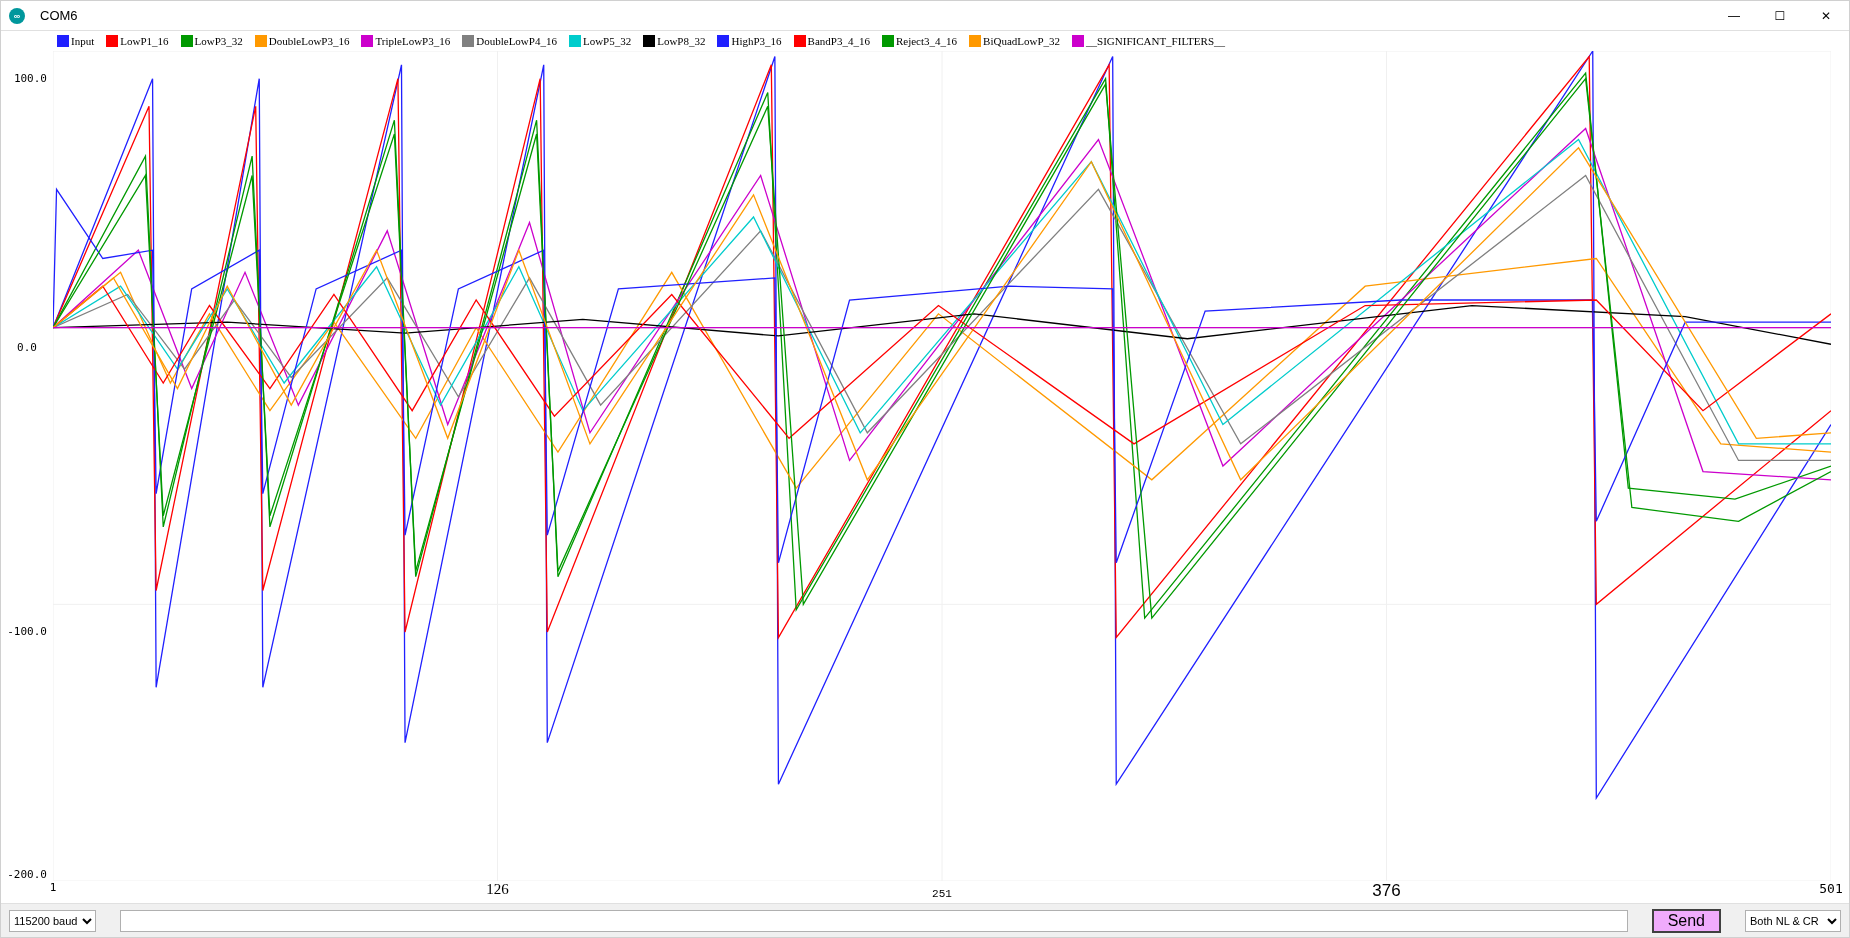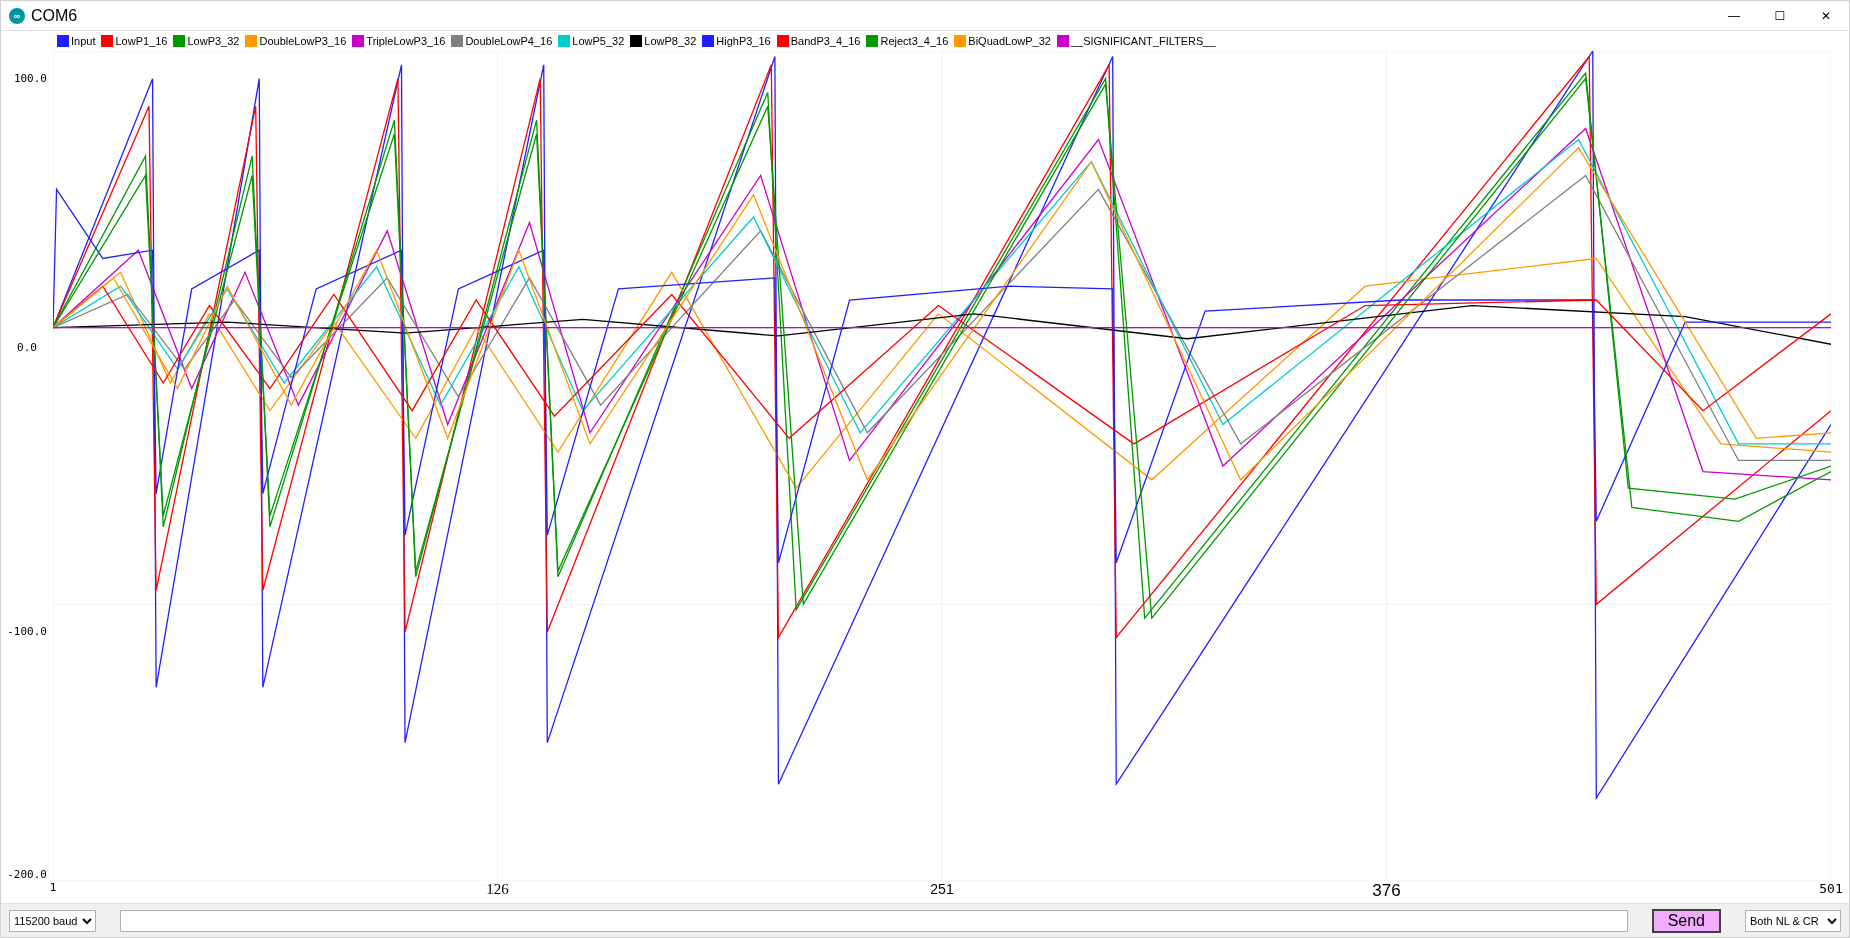--- a/index.html
+++ b/index.html
@@ -2,24 +2,24 @@
 <html><head>
 <meta charset="utf-8">
 <style>
   * { box-sizing: border-box; }
   html, body { margin: 0; padding: 0; width: 100%; height: 100%; font-family: "Segoe UI", Tahoma, sans-serif; font-size: 12px; background: #fff; color: #000; }
   .window { display: flex; flex-direction: column; width: 1850px; height: 938px; border: 1px solid #d0d0d0; }
   .titlebar { height: 30px; display: flex; align-items: center; justify-content: space-between; border-bottom: 1px solid #e0e0e0; padding: 0 0 0 8px; background: #fff; }
   .titlebar-left { display: flex; align-items: center; gap: 6px; }
   .app-icon { width: 16px; height: 16px; border-radius: 50%; background: #00979c; display:flex; align-items:center; justify-content:center; color:#fff; font-size:10px; font-weight:bold;}
   .app-icon span{font-size:9px;}
-  .title-text { font-size: 16px; }
+  .title-text { font-size: 13px; margin-left: 9px; }
   .win-controls { display: flex; height: 100%; }
   .win-btn { width: 46px; height: 100%; display: flex; align-items: center; justify-content: center; }
-  .legend { padding: 4px 0 4px 56px; display: flex; flex-wrap: wrap; gap: 2px 6px; align-items: center; font-family: Liberation Sans, sans-serif; font-size: 11px; }
+  .legend { padding: 4px 0 4px 56px; display: flex; flex-wrap: wrap; gap: 2px 12px; align-items: center; font-family: Liberation Serif, serif; font-size: 11px; }
   .legend-item { display: flex; align-items: center; gap: 2px; }
   .swatch { width: 12px; height: 12px; }
   .plot-wrap { flex: 1; position: relative; padding: 0 18px 0 52px; }
   .ylabel { position: absolute; left: 6px; font-family: "Consolas", monospace; font-size: 11px; transform: translateY(-50%); text-align: right; width: 40px; margin-top: 27px;}
   svg.plot { width: 100%; height: 100%; display: block; }
   .gridline { stroke: #f0f0f0; stroke-width: 1; }
   .axisline { stroke: #999; stroke-width: 1; }
   .series { fill: none; stroke-width: 1.3; }
   .bottombar { height: 34px; display: flex; align-items: center; gap: 24px; padding: 4px 8px; border-top: 1px solid #e0e0e0; background: #f0f0f0; }
   .bottombar select { height: 22px; font-size: 11px; border: 1px solid #b0b0b0; background: #fff; }
@@ -127,21 +127,21 @@
         <polyline class="series" stroke="#cc00cc" points="0,276.66666666666674 1778,276.66666666666674"></polyline>
       </svg>
   <div class="ylabel" style="top: 796px;">-200.0</div>
       <div class="ylabel" style="top: 553.333px;">-100.0</div>
       <div class="ylabel" style="top: 269px; text-align: center;">0.0</div>
       <div class="ylabel" style="top: 0px;">100.0</div>
     </div>
   <div class="xaxis-area" id="xaxis">
       <div style="position: absolute; left: 0px; top: 0px; transform: translateX(-50%); font-family: Consolas, monospace; font-size: 11px;">1</div>
       <div style="position: absolute; left: 444.5px; top: 0px; transform: translateX(-50%); font-family: Liberation Serif, serif; font-size: 15px;">126</div>
-      <div style="position: absolute; left: 889px; top: 0px; transform: translateX(-50%); font-family: Liberation Sans, sans-serif; font-size: 14px;">251</div>
+      <div style="position: absolute; left: 889px; top: 7px; transform: translateX(-50%); font-family: Liberation Mono, monospace; font-size: 11px;">251</div>
       <div style="position: absolute; left: 1333.5px; top: 0px; transform: translateX(-50%); font-family: Liberation Sans, sans-serif; font-size: 17px;">376</div>
       <div style="position: absolute; left: 1778px; top: 0px; transform: translateX(-50%); font-family: Consolas, monospace; font-size: 13px;">501</div>
     </div>
 
   <div class="bottombar">
     <select id="baud-select"><option>9600 baud</option><option>19200 baud</option><option>38400 baud</option><option>57600 baud</option><option selected="">115200 baud</option><option>230400 baud</option></select>
     <input type="text" id="serial-input" value="" style="">
     <button>Send</button>
     <select id="lineend-select"><option>No line ending</option><option>Newline</option><option>Carriage return</option><option selected="">Both NL &amp; CR</option></select>
   </div>

